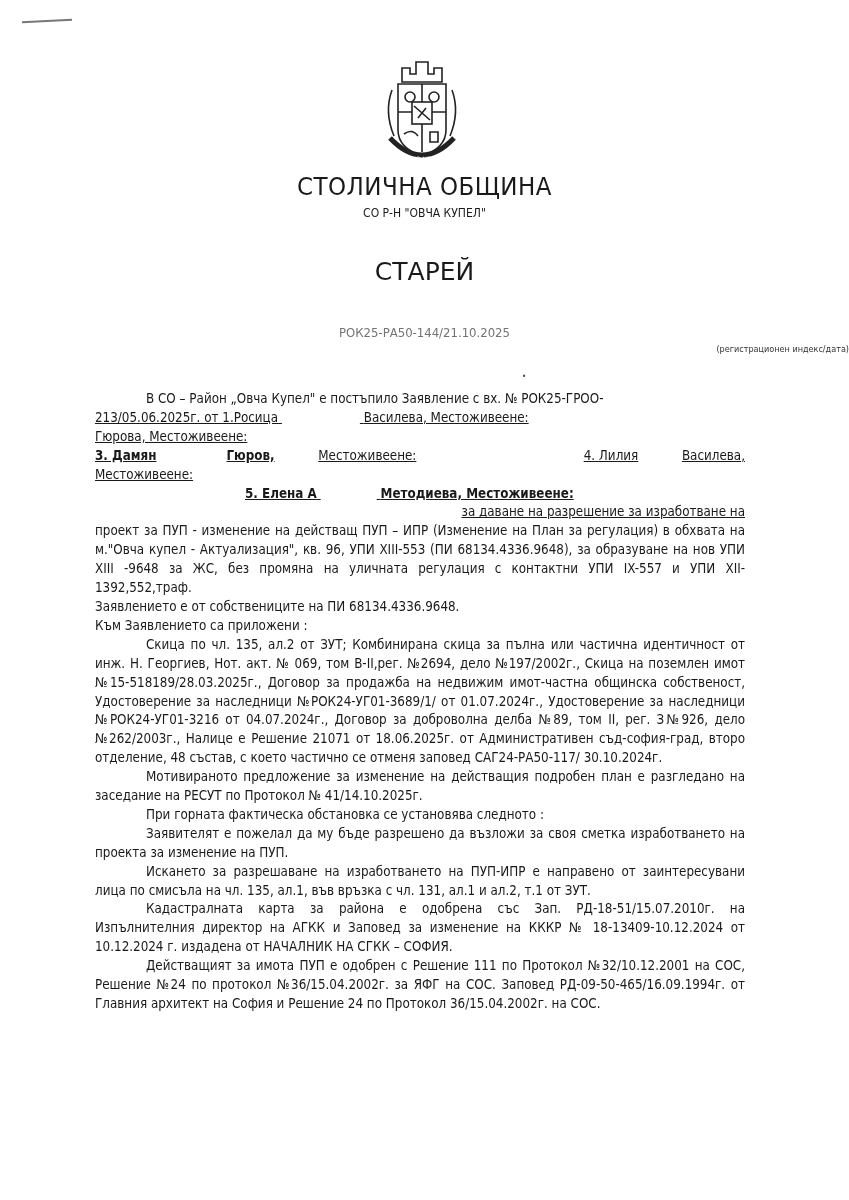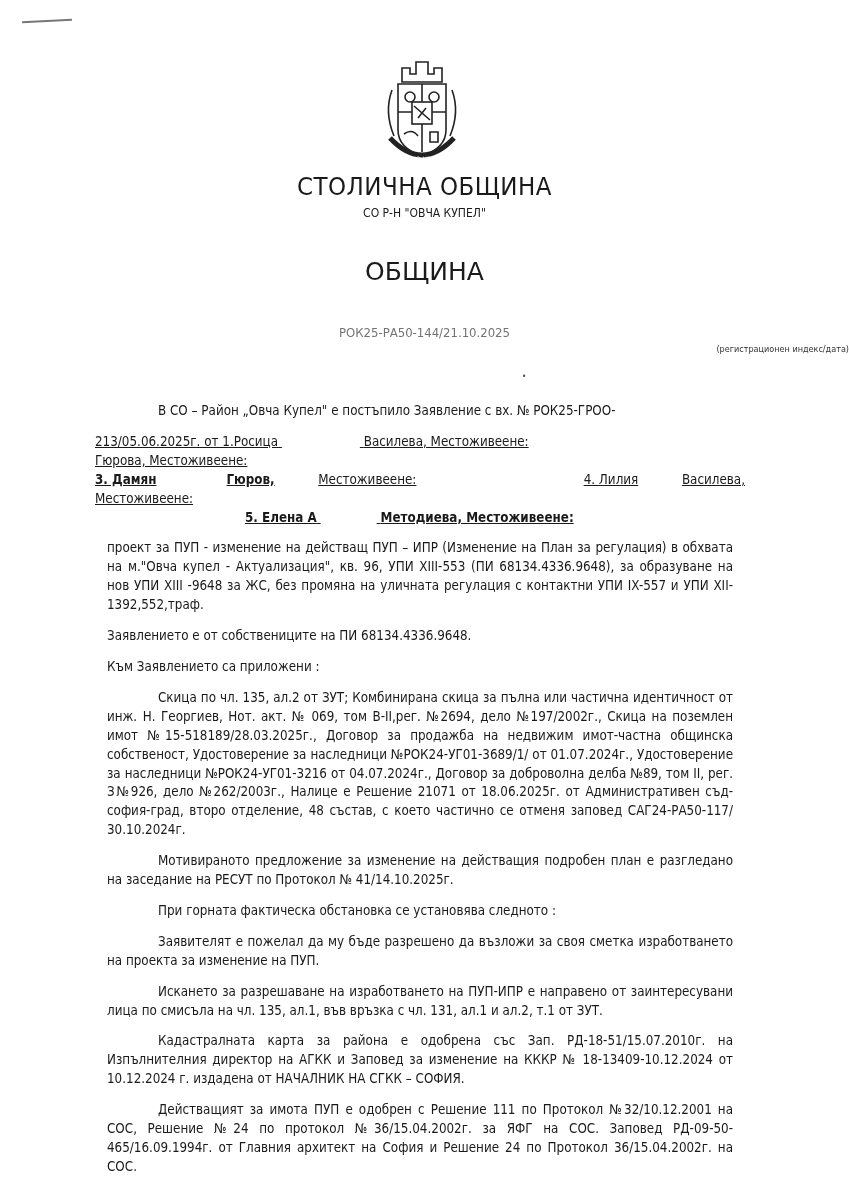--- a/index.html
+++ b/index.html
@@ -9,21 +9,21 @@
   .crest { position: absolute; left: 372px; top: 52px; width: 100px; height: 118px; }
   .org-title { position: absolute; left: 0; width: 849px; text-align: center; top: 172px;
                font-family: "DejaVu Sans", sans-serif; font-size: 25px; letter-spacing: 0.5px; font-weight: normal; transform: scaleX(0.92); }
   .org-sub { position: absolute; left: 0; width: 849px; text-align: center; top: 206px; font-size: 12px; }
   .doc-title { position: absolute; left: 0; width: 849px; text-align: center; top: 257px;
                font-family: "DejaVu Sans", sans-serif; font-size: 25px; }
   .reg-no { position: absolute; left: 0; width: 849px; text-align: center; top: 325px; font-size: 13px; color: #737373; }
   .reg-caption { position: absolute; left: 0; width: 849px; text-align: right; top: 344px; font-size: 9px; color: #333; }
   .dot { position: absolute; left: 522px; top: 372px; font-size: 8px; color: #444; }
   .body-text { position: absolute; left: 95px; top: 390px; width: 650px; font-size: 13.3px; line-height: 18.9px; text-align: justify; }
-  .body-text p { margin: 12px; }
+  .body-text p { margin: 0; }
   .indent { text-indent: 51px; }
   .line { white-space: nowrap; text-decoration: underline; }
   .redact { display: inline-block; }
   .b { font-weight: bold; }
 </style>
 </head>
 <body>
 
 <div class="scan-mark"></div>
 
@@ -41,21 +41,21 @@
     <path d="M58 80 L66 80 L66 90 L58 90 Z"></path>
     <path d="M20 38 Q12 60 22 84 M80 38 Q88 60 78 84"></path>
     <path d="M18 86 Q50 120 82 86" stroke-width="5"></path>
   </g>
   <text x="50" y="109" text-anchor="middle" font-size="6" fill="#fff" font-family="DejaVu Sans, sans-serif">РАСТИ, НО НЕ СТАРЕЙ</text>
 </svg>
 
 <div class="org-title">СТОЛИЧНА ОБЩИНА</div>
 <div class="org-sub">СО Р-Н "ОВЧА КУПЕЛ"</div>
 
-<div class="doc-title">ОБЩИНА</div>
+<div class="doc-title">СТАРЕЙ</div>
 <div class="reg-no">РОК25-РА50-144/21.10.2025</div>
 <div class="reg-caption">(регистрационен индекс/дата)</div>
 <div class="dot">•</div>
 
 <div class="body-text">
   <p class="indent">В СО – Район „Овча Купел" е постъпило Заявление с вх. № РОК25-ГРОО-</p>
   <div class="line">
     <span>213/05.06.2025г. от 1.Росица</span>
     <span class="redact" style="width:78px"></span>
     <span>Василева, Местоживеене:</span>
@@ -71,20 +71,23 @@
     <span style="font-weight:normal">Василева,</span>
   </div>
   <div class="line">
     <span>Местоживеене:</span>
   </div>
   <div class="line" style="padding-left:150px">
     <span class="b">5. Елена А</span>
     <span class="redact" style="width:56px"></span>
     <span class="b">Методиева, Местоживеене:</span>
   </div>
+  <div class="line" style="text-align:right">
+    <span>за даване на разрешение за изработване на</span>
+  </div>
   <p>проект за ПУП - изменение на действащ ПУП – ИПР (Изменение на План за регулация) в обхвата на м."Овча купел - Актуализация", кв. 96, УПИ XIII-553 (ПИ 68134.4336.9648), за образуване на нов УПИ XIII -9648 за ЖС, без промяна на уличната регулация с контактни УПИ IX-557 и УПИ XII-1392,552,траф.</p>
   <p>Заявлението е от собствениците на ПИ 68134.4336.9648.</p>
   <p>Към Заявлението са приложени :</p>
   <p class="indent">Скица по чл. 135, ал.2 от ЗУТ; Комбинирана скица за пълна или частична идентичност от инж. Н. Георгиев, Нот. акт. № 069, том В-II,рег. №2694, дело №197/2002г., Скица на поземлен имот №15-518189/28.03.2025г., Договор за продажба на недвижим имот-частна общинска собственост, Удостоверение за наследници №РОК24-УГ01-3689/1/ от 01.07.2024г., Удостоверение за наследници №РОК24-УГ01-3216 от 04.07.2024г., Договор за доброволна делба №89, том II, рег. З№926, дело №262/2003г., Налице е Решение 21071 от 18.06.2025г. от Административен съд-софия-град, второ отделение, 48 състав, с което частично се отменя заповед САГ24-РА50-117/ 30.10.2024г.</p>
   <p class="indent">Мотивираното предложение за изменение на действащия подробен план е разгледано на заседание на РЕСУТ по Протокол № 41/14.10.2025г.</p>
   <p class="indent">При горната фактическа обстановка се установява следното :</p>
   <p class="indent">Заявителят е пожелал да му бъде разрешено да възложи за своя сметка изработването на проекта за изменение на ПУП.</p>
   <p class="indent">Искането за разрешаване на изработването на ПУП-ИПР е направено от заинтересувани лица по смисъла на чл. 135, ал.1, във връзка с чл. 131, ал.1 и ал.2, т.1 от ЗУТ.</p>
   <p class="indent">Кадастралната карта за района е одобрена със Зап. РД-18-51/15.07.2010г. на Изпълнителния директор на АГКК и Заповед за изменение на КККР № 18-13409-10.12.2024 от 10.12.2024 г. издадена от НАЧАЛНИК НА СГКК – СОФИЯ.</p>
   <p class="indent">Действащият за имота ПУП е одобрен с Решение 111 по Протокол №32/10.12.2001 на СОС, Решение №24 по протокол №36/15.04.2002г. за ЯФГ на СОС. Заповед РД-09-50-465/16.09.1994г. от Главния архитект на София и Решение 24 по Протокол 36/15.04.2002г. на СОС.</p>

